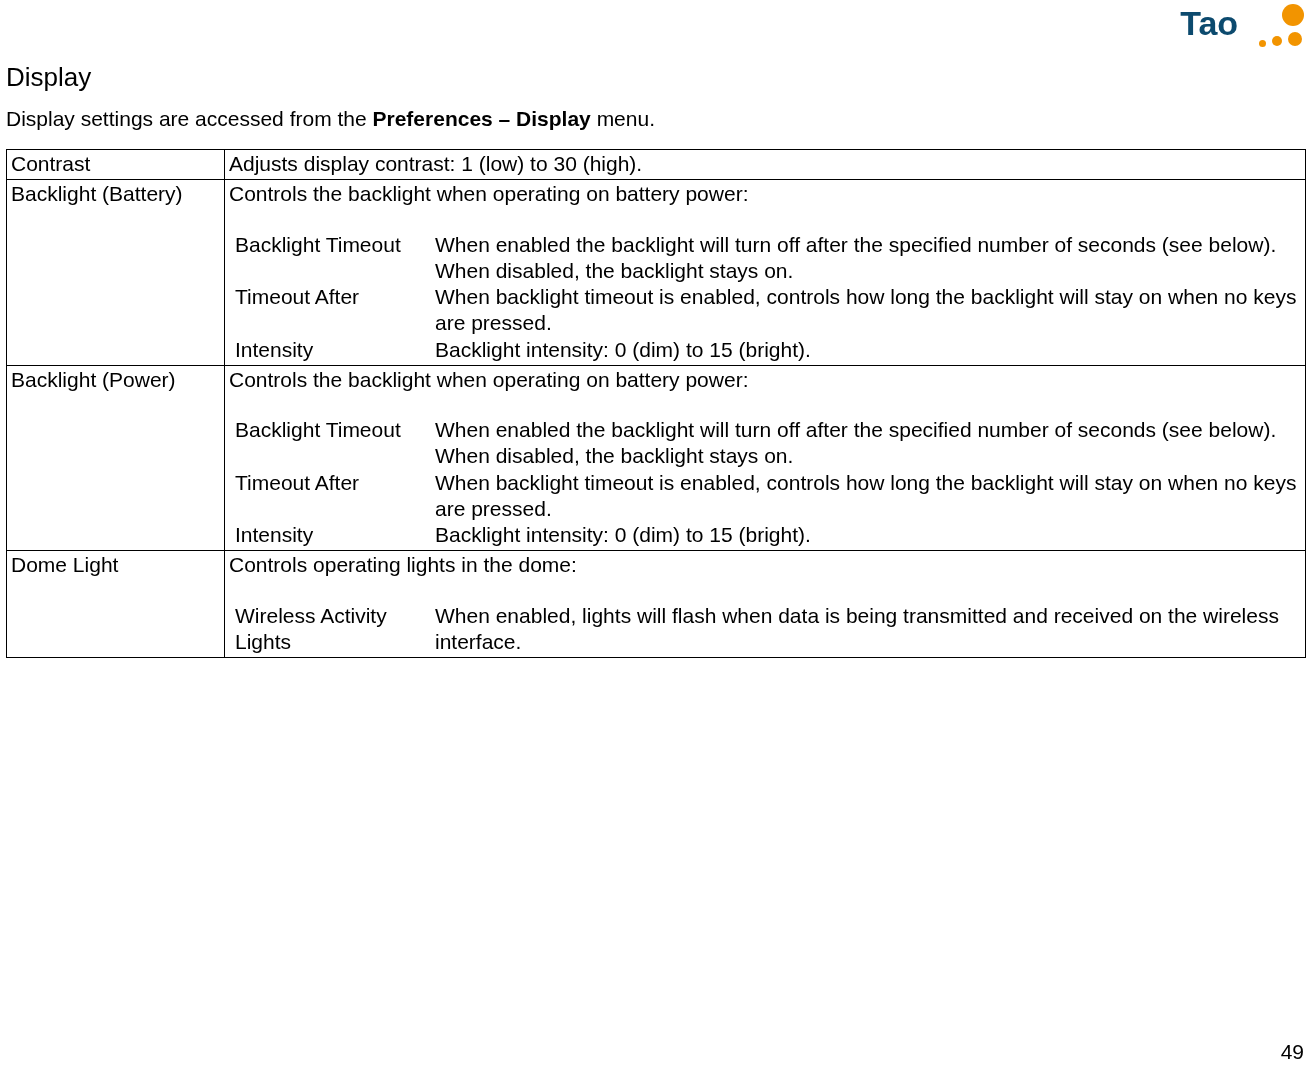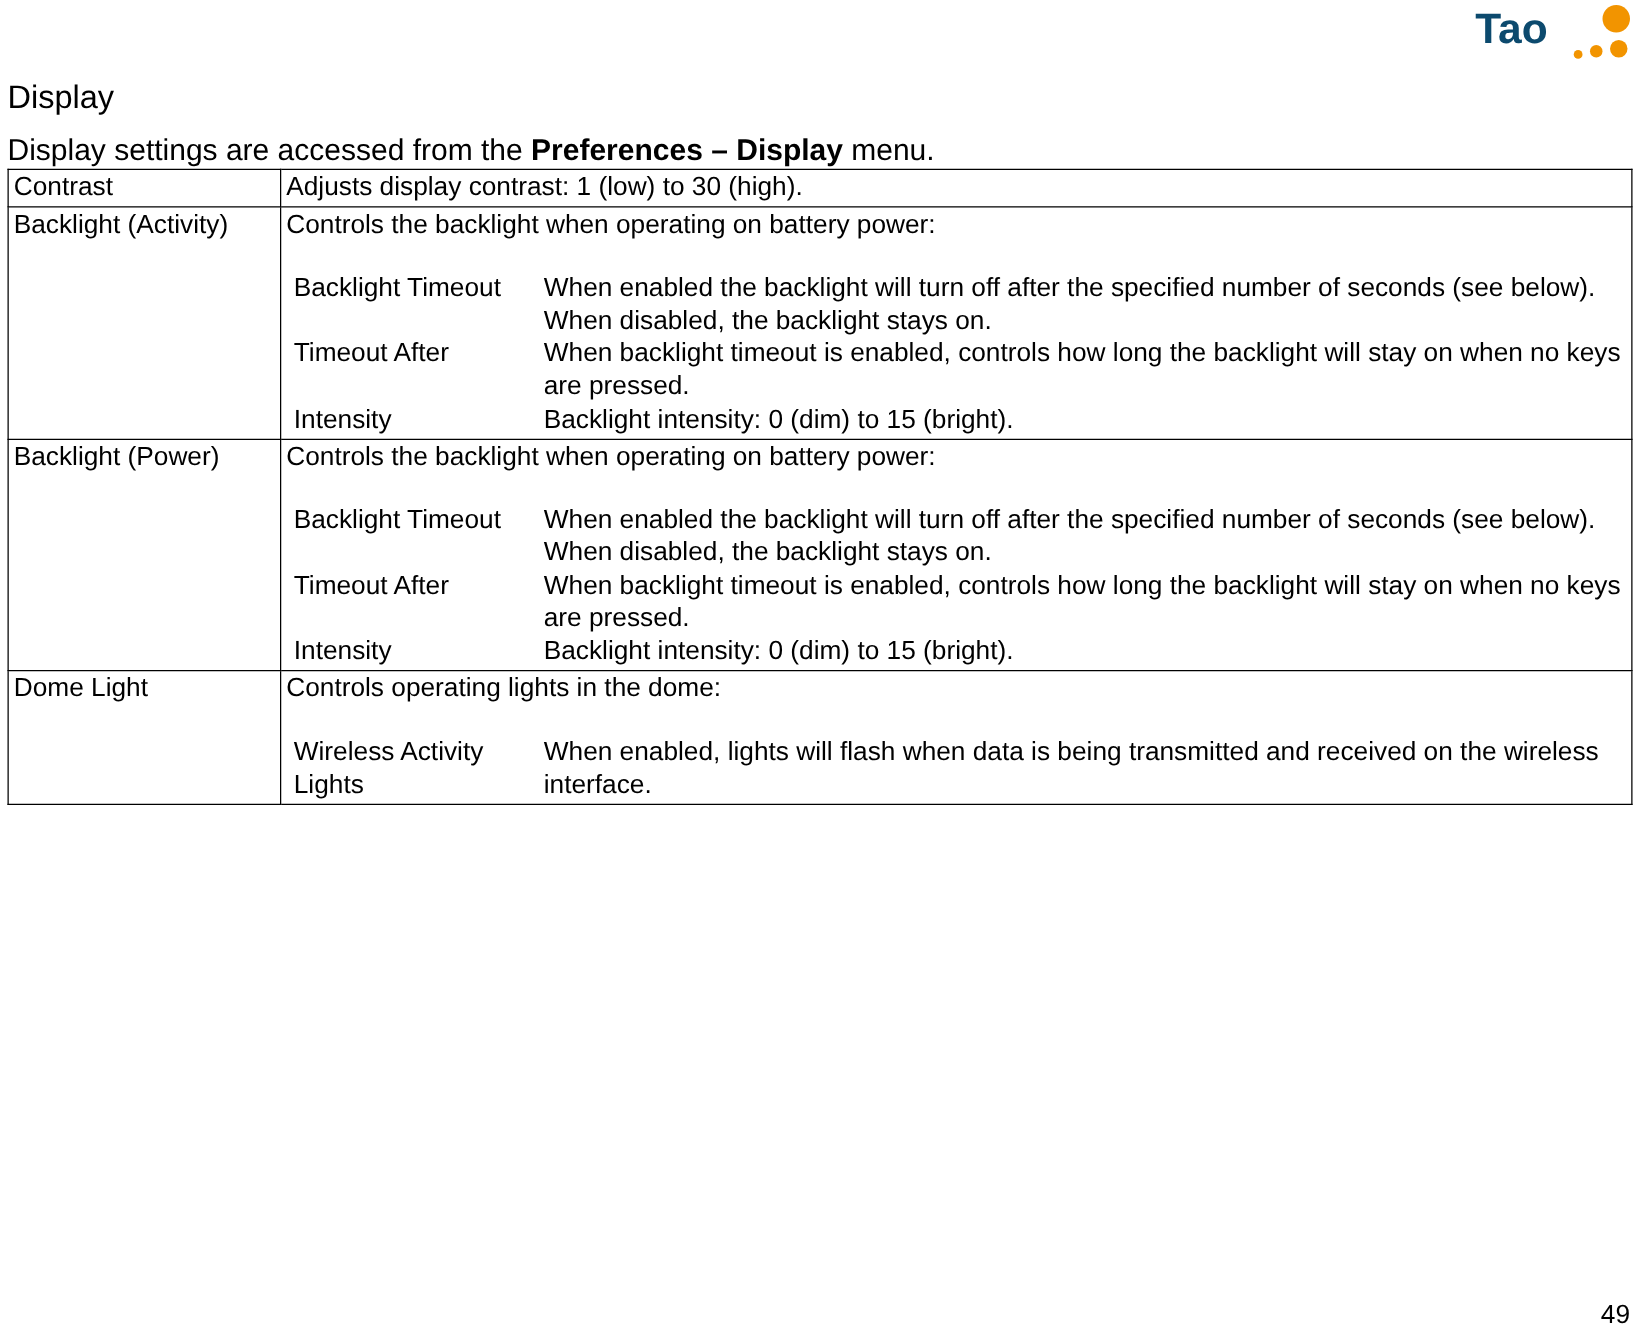--- a/index.html
+++ b/index.html
@@ -41,21 +41,22 @@
     .d3 { width: 10px; height: 10px; top: 32px; right: 22px; }
     .d4 { width: 7px;  height: 7px;  top: 36px; right: 38px; }
 
     h2.section-title {
       font-size: 26px;
       font-weight: normal;
       margin-top: 56px;
       margin-bottom: 14px;
     }
     .intro {
-      font-size: 24px;
+      font-size: 21px;
+      margin-bottom: 18px;
     }
     .intro b { font-weight: bold; }
 
     table.settings {
       border-collapse: collapse;
       width: 100%;
       font-size: 21px;
     }
     table.settings > tbody > tr > td {
       border: 1px solid #000;
@@ -106,21 +107,21 @@
   <span>Display settings are accessed from the </span><b>Preferences – Display</b><span> menu.</span>
 </p>
 
 <table class="settings">
   <tbody>
     <tr>
       <td>Contrast</td>
       <td>Adjusts display contrast: 1 (low) to 30 (high).</td>
     </tr>
     <tr>
-      <td>Backlight (Activity)</td>
+      <td>Backlight (Battery)</td>
       <td>
         <div class="sub-intro">Controls the backlight when operating on battery power:</div>
         <table class="inner">
           <tbody>
               <tr>
                 <td>Backlight Timeout</td>
                 <td>When enabled the backlight will turn off after the specified number of seconds (see below).  When disabled, the backlight stays on.</td>
               </tr>
           <tr>
                 <td>Timeout After</td>

